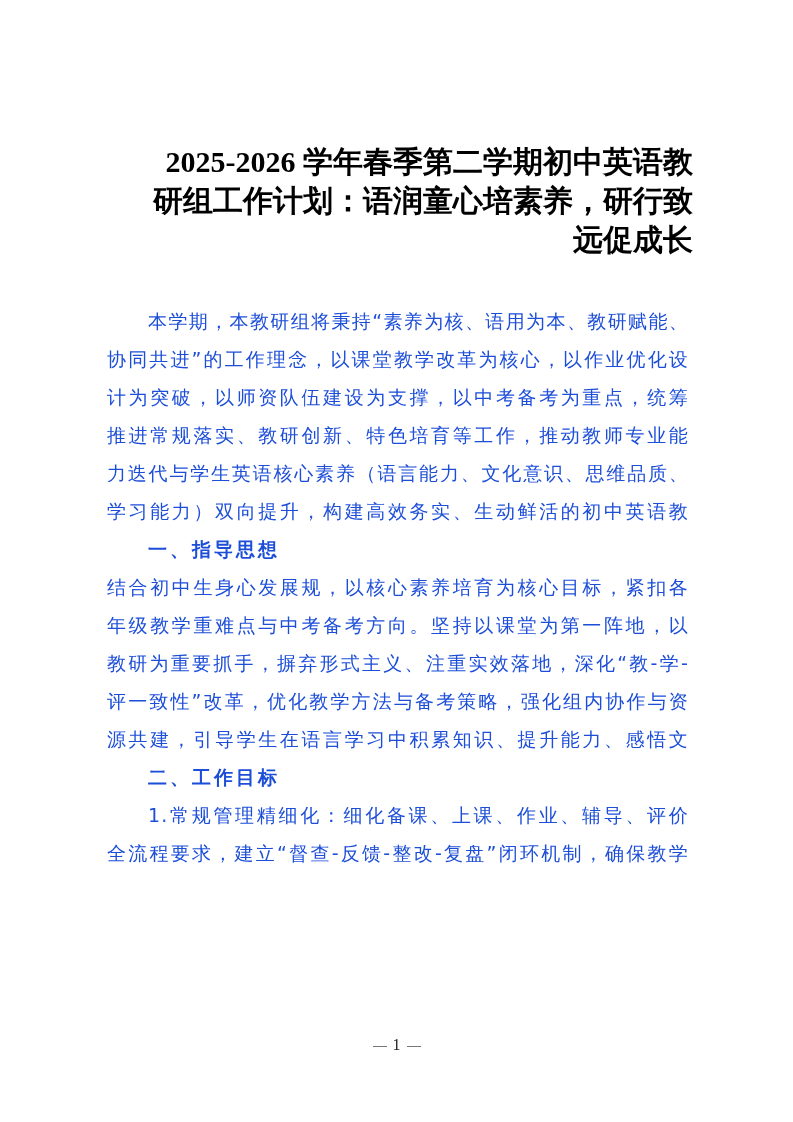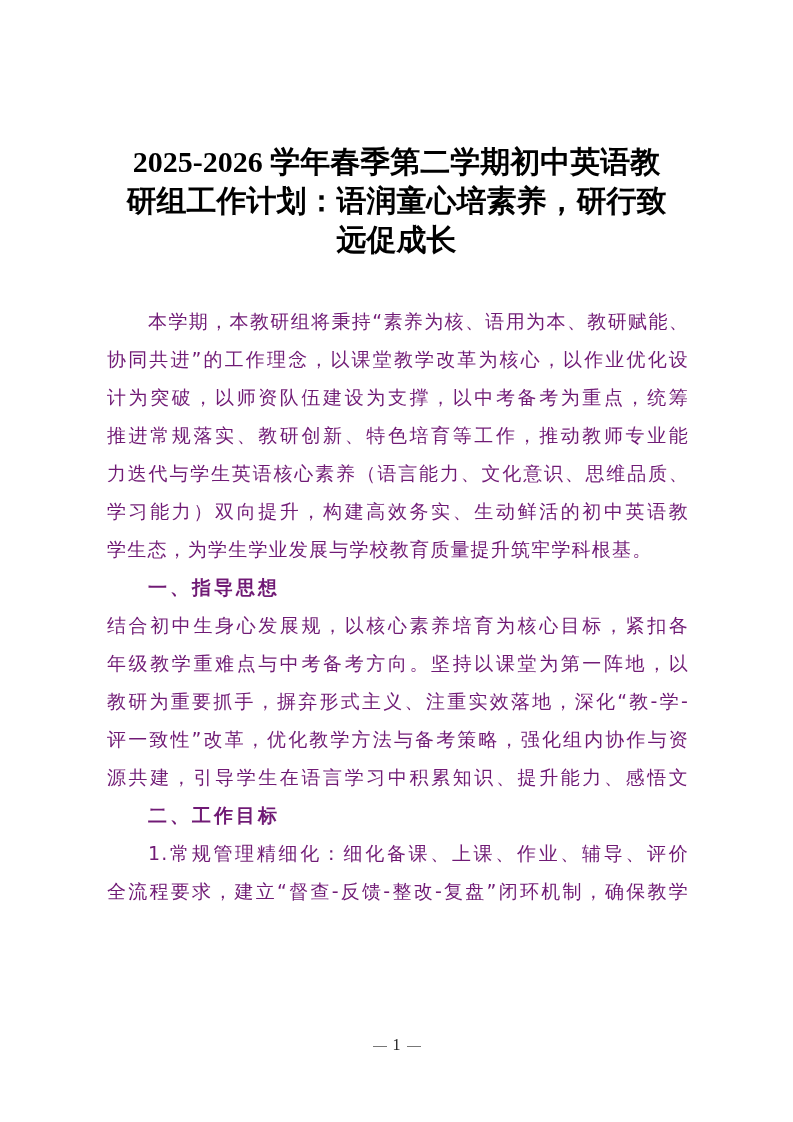--- a/index.html
+++ b/index.html
@@ -1,28 +1,28 @@
 <!DOCTYPE html>
 <html><head>
 <meta charset="utf-8">
 <style>
   html, body { margin: 0; padding: 0; background: #ffffff; }
   body { width: 793px; height: 1122px; position: relative; overflow: hidden; color: #111; }
   .page { position: absolute; left: 0; top: 0; width: 793px; height: 1122px; background: #fff; }
   .title {
     position: absolute; left: 100px; top: 142px; width: 593px;
-    text-align: center; font-family: "Liberation Serif", "DejaVu Serif", serif;
+    text-align: right; font-family: "Liberation Serif", "DejaVu Serif", serif;
     font-weight: bold; font-size: 30px; line-height: 39px; color: #000;
     letter-spacing: 0px;
   }
   .title .line { display: block; white-space: nowrap; }
   .body {
     position: absolute; left: 107px; top: 302px; width: 582px;
     font-family: "DejaVu Sans", "Liberation Sans", sans-serif;
-    font-size: 19px; line-height: 38px; color: #701a75;
+    font-size: 19px; line-height: 38px; color: #1d4ed8;
   }
   .body .ln { display: block; white-space: nowrap; height: 38px; text-align: justify; text-align-last: justify; letter-spacing: 1.2px; }
   .body .ln.last { text-align-last: left; }
   .body .ln.indent { padding-left: 41px; }
   .body .heading { font-weight: bold; letter-spacing: 3px; text-align-last: left; }
   .page-num {
     position: absolute; left: 0; width: 793px; top: 1036px; text-align: center;
     font-family: "Liberation Serif", serif; font-size: 16px; color: #222;
   }
   .page-num .dash { display: inline-block; width: 14px; height: 1px; background: #777; vertical-align: middle; margin: 0 6px; }
@@ -39,21 +39,20 @@
   </div>
 
   <div class="body">
     <div>
       <span class="ln indent">本学期，本教研组将秉持“素养为核、语用为本、教研赋能、</span>
       <span class="ln">协同共进”的工作理念，以课堂教学改革为核心，以作业优化设</span>
       <span class="ln">计为突破，以师资队伍建设为支撑，以中考备考为重点，统筹</span>
       <span class="ln">推进常规落实、教研创新、特色培育等工作，推动教师专业能</span>
       <span class="ln">力迭代与学生英语核心素养（语言能力、文化意识、思维品质、</span>
       <span class="ln">学习能力）双向提升，构建高效务实、生动鲜活的初中英语教</span>
-      <span class="ln last">学生态，为学生学业发展与学校教育质量提升筑牢学科根基。</span>
     </div>
 
     <span class="ln indent heading">一、指导思想</span>
 
     <div>
       <span class="ln">结合初中生身心发展规，以核心素养培育为核心目标，紧扣各</span>
       <span class="ln">年级教学重难点与中考备考方向。坚持以课堂为第一阵地，以</span>
       <span class="ln">教研为重要抓手，摒弃形式主义、注重实效落地，深化“教-学-</span>
       <span class="ln">评一致性”改革，优化教学方法与备考策略，强化组内协作与资</span>
       <span class="ln">源共建，引导学生在语言学习中积累知识、提升能力、感悟文</span>

